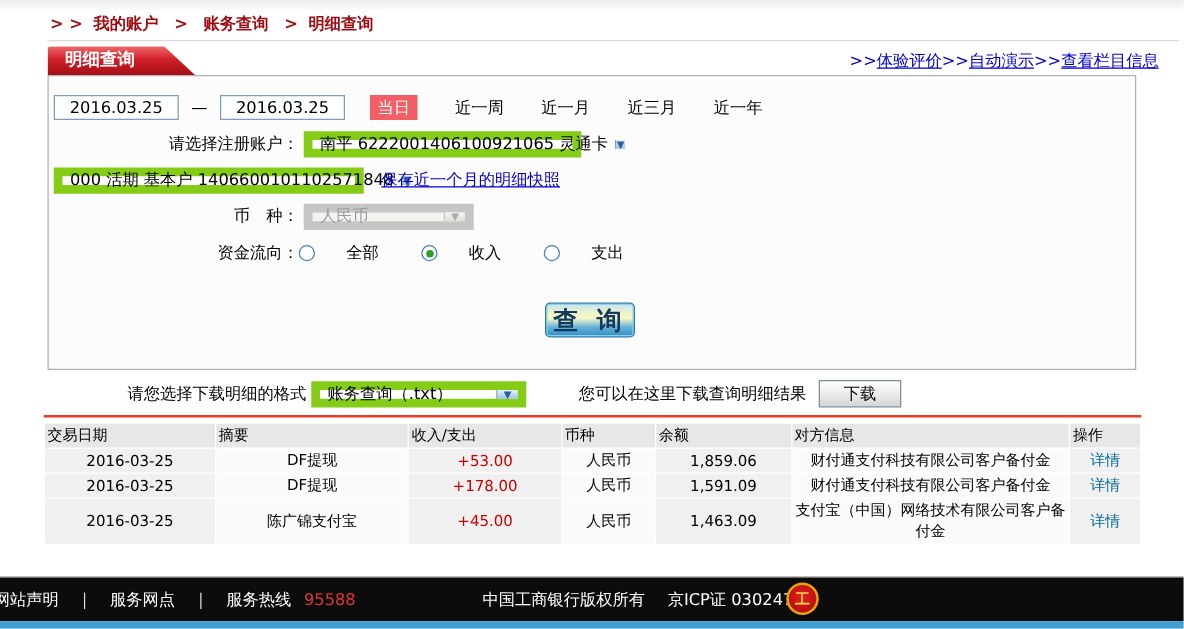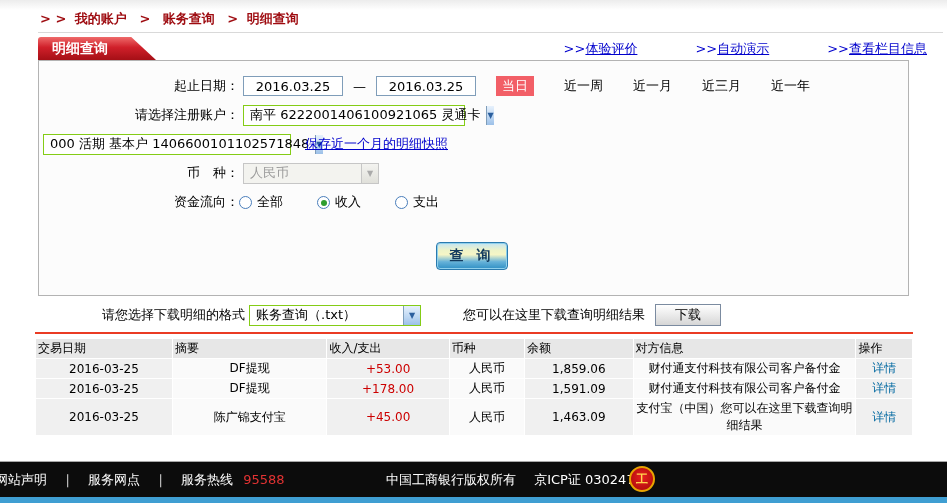--- a/index.html
+++ b/index.html
@@ -21,67 +21,67 @@
 
   
   .tabrow { position:absolute; top:37px; left:38px; width:905px; height:23px; display:flex; align-items:center; }
   .tab {
     width:118px; height:23px; line-height:23px; text-align:left; padding-left:14px;
     color:#fff; font-weight:bold; font-size:14px;
     background: linear-gradient(180deg,#ef6a6a 0%, #d0202a 45%, #a50f16 100%);
     clip-path: polygon(0 0, 79% 0, 100% 100%, 0 100%);
     border-radius: 3px 0 0 0;
   }
-  .header-links { margin-left:auto; display:flex; gap:58px; padding-right:16px; }
+  .header-links { margin-left:auto; display:flex; padding-right:16px; }
   .header-links a { color:#0000cc; font-size:13px; }
 
   
   .panel {
     position:absolute; top:60px; left:38px; width:871px; height:236px;
     border:1px solid #b3b3b3; background:#fcfcfc; padding-top:14px;
   }
   .frow { display:flex; align-items:center; margin-bottom:7px; height:22px; }
   .flabel { width:200px; text-align:right; flex:0 0 200px; font-size:13px; }
   .tbox {
     width:100px; height:20px; border:1px solid #7f9db9; background:#fff;
     text-align:center; font-size:13px; font-family:inherit; margin:0 4px;
   }
   .dash { margin:0 6px; }
   .chip {
     margin-left:16px; background:#f25f67; color:#fff; padding:1px 6px; font-size:13px;
   }
   .qopt { margin-left:30px; color:#000; cursor:pointer; }
 
   .select {
-    display:flex; align-items:center; height:21px; border:1px solid #84cc16;
+    display:flex; align-items:center; height:21px; border:7px solid #84cc16;
     background:#fff; margin-left:4px; font-size:13px;
   }
   .select .sel-text { padding:0 6px; white-space:nowrap; }
   .sel-arrow {
     margin-left:auto; width:17px; height:100%; display:flex; align-items:center; justify-content:center;
     font-size:8px; color:#2b5f9e; border-left:1px solid #7f9db9;
     background: linear-gradient(180deg,#e7f1fc 0%, #bcd6f2 60%, #9cc0e8 100%);
   }
   .select.disabled { border-color:#c6c6c6; background:#f3f3ef; color:#9b9b9b; }
   .select.disabled .sel-arrow { color:#aaa; background:linear-gradient(180deg,#f3f3f0,#e0e0da); border-left-color:#c6c6c6; }
   .w-account { width:222px; }
   .w-subacct { width:248px; }
   .w-currency { width:136px; }
   .snap-link { margin-left:14px; color:#0000cc; }
 
-  .radio { display:flex; align-items:center; margin-right:34px; cursor:pointer; }
+  .radio { display:flex; align-items:center; margin-right:34px; cursor:pointer;gap:20px; }
   .rb { width:13px; height:13px; border-radius:50%; border:1px solid #4a7ebb; background:#fff; display:inline-block; margin-right:5px; position:relative; }
   .rb.checked::after { content:""; position:absolute; left:3px; top:3px; width:6px; height:6px; border-radius:50%; background:#2f9e2f; }
 
   .query-btn {
     margin:22px 0 0 397px; width:72px; height:28px;
     border:1px solid #2a7aae; border-radius:4px;
     background: linear-gradient(180deg,#c3e4f4 0%, #eef3c8 28%, #f6f6c6 45%, #66b2d9 72%, #2f8fc4 100%);
     box-shadow: inset 0 0 0 1px #8fd0ec;
-    color:#123a5e; font-weight:bold; font-size:14px; letter-spacing:4px;
+    color:#123a5e; font-weight:bold; font-size:20px; letter-spacing:4px;
     font-family:inherit; cursor:pointer;
   }
 
   
   .dlrow { position:absolute; top:304px; left:38px; width:871px; display:flex; align-items:center; }
   .dlrow .dl-label { margin-left:64px;font-family:Liberation Serif, serif; }
   .w-format { width:172px; }
   .dl-hint { margin-left:42px; }
   .dl-btn {
     margin-left:10px; width:66px; height:22px; border:1px solid #7b8ba0;
@@ -140,21 +140,20 @@
     <div class="header-links">
       <a href="#"><span>&gt;&gt;</span><span class="u">体验评价</span></a>
       <a href="#"><span>&gt;&gt;</span><span class="u">自动演示</span></a>
       <a href="#"><span>&gt;&gt;</span><span class="u">查看栏目信息</span></a>
     </div>
   </div>
 
   <div class="panel">
 
     <div class="frow">
-      <span class="flabel">起止日期：</span>
       <input class="tbox" value="2016.03.25" style="">
       <span class="dash">—</span>
       <input class="tbox" value="2016.03.25" style="">
       <span class="chip">当日</span>
       <span class="qopt">近一周</span>
       <span class="qopt">近一月</span>
       <span class="qopt">近三月</span>
       <span class="qopt">近一年</span>
     </div>
 
@@ -253,21 +252,21 @@
           <td class="c-odd">1,591.09</td>
           <td class="c-even">财付通支付科技有限公司客户备付金</td>
           <td class="c-odd"><a href="#" class="detail-link">详情</a></td>
         </tr>
         <tr>
           <td class="c-odd">2016-03-25</td>
           <td class="c-even">陈广锦支付宝</td>
           <td class="c-odd amt">+45.00</td>
           <td class="c-even">人民币</td>
           <td class="c-odd">1,463.09</td>
-          <td class="c-even">支付宝（中国）您可以在这里下载查询明细结果</td>
+          <td class="c-even">支付宝（中国）网络技术有限公司客户备付金</td>
           <td class="c-odd"><a href="#" class="detail-link">详情</a></td>
         </tr>
       </tbody>
     </table>
   </div>
 
   <div class="footer-sep"></div>
   <div class="footer">
     <div class="fleft">
       <a href="#" style="color:#fff">网站声明</a>

